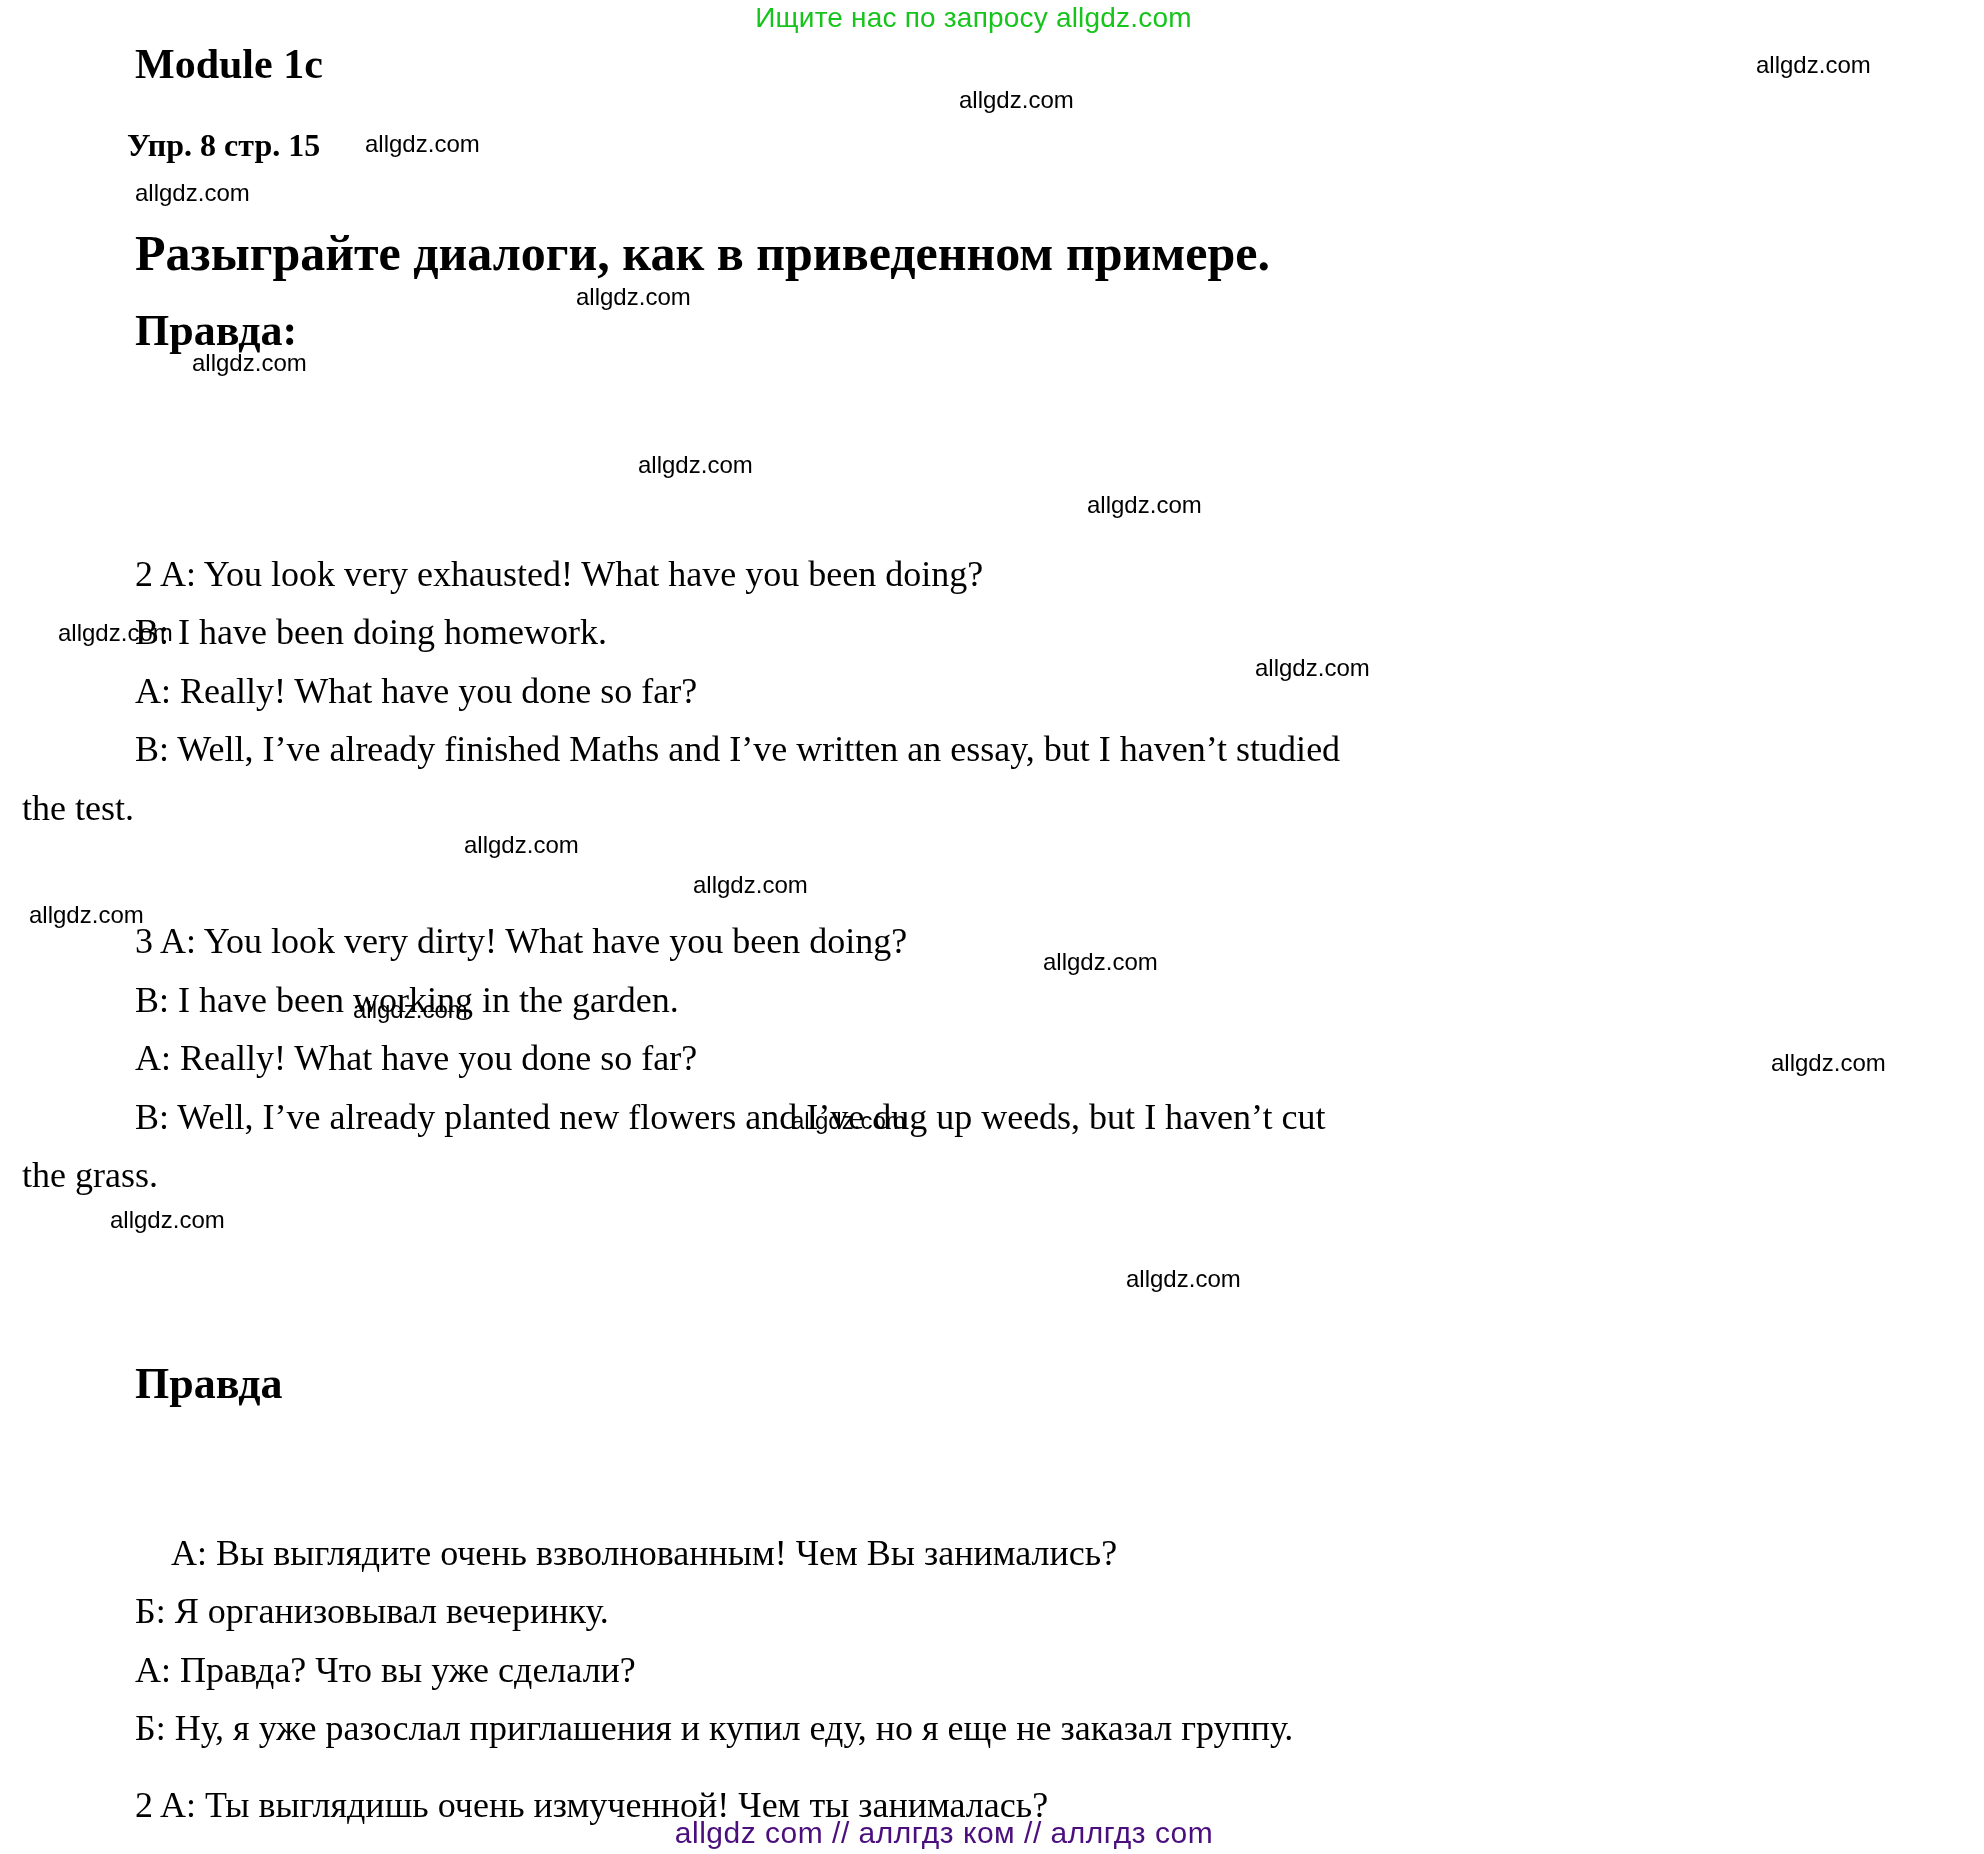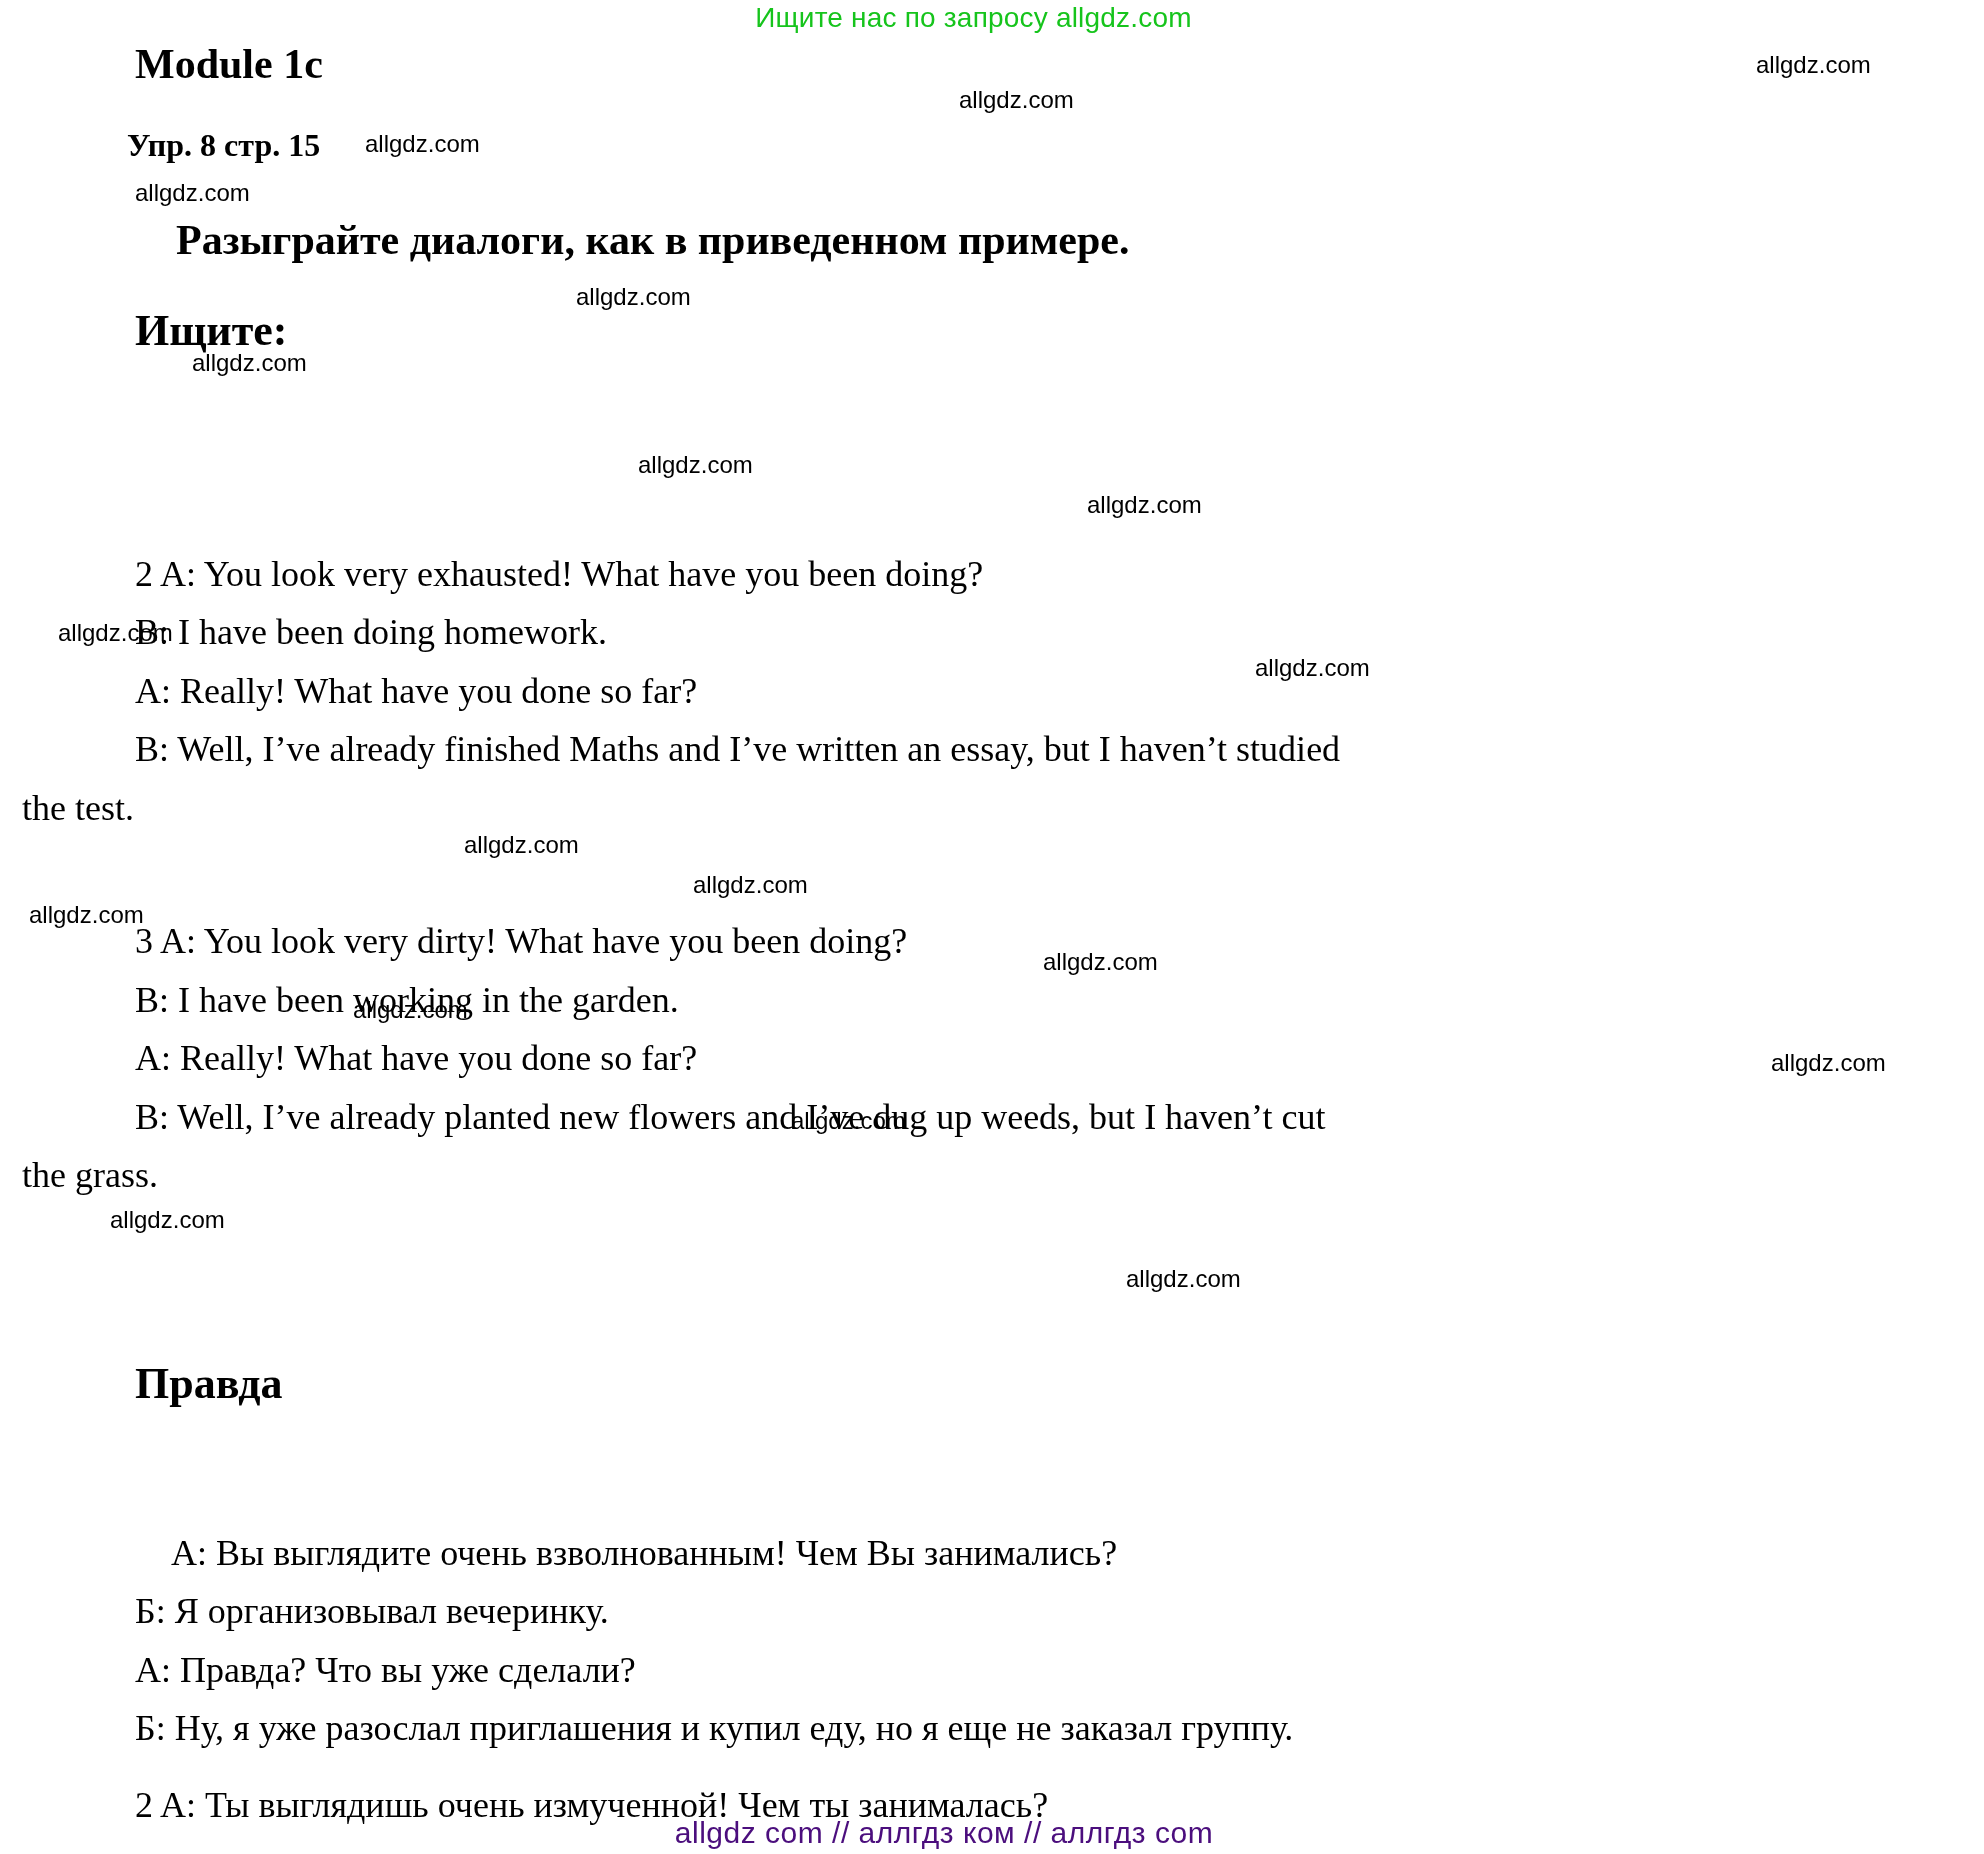--- a/index.html
+++ b/index.html
@@ -91,23 +91,23 @@
 <div id="page">
 
   <div class="promo-banner" style="color: rgb(22, 196, 28);">Ищите нас по запросу allgdz.com</div>
 
   <div class="doc">
 
     <div class="h-title" style="left:135px; top:41px;">Module 1c</div>
 
     <div class="h-title" style="left:127px; top:128px; font-size:32px;">Упр. 8 стр. 15</div>
 
-    <div class="h-title" style="left:135px; top:217px; font-size:42px;margin-left:41px;">Разыграйте диалоги, как в приведенном примере.</div>
+    <div class="h-title" style="left:135px; top:226px; font-size:50px;">Разыграйте диалоги, как в приведенном примере.</div>
 
-    <div class="h-title" style="left:135px; top:307px; font-size:44px;">Ищите:</div>
+    <div class="h-title" style="left:135px; top:307px; font-size:44px;">Правда:</div>
 
     <div class="para" style="left:135px; top:551px;">2 A: You look very exhausted! What have you been doing?</div>
 
     <div class="para" style="left:135px; top:609px;">B: I have been doing homework.</div>
 
     <div class="para" style="left:135px; top:668px;">A: Really! What have you done so far?</div>
 
     <div class="para" style="left:135px; top:726px;">B: Well, I’ve already finished Maths and I’ve written an essay, but I haven’t studied</div>
 
     <div class="para" style="left:22px; top:785px;">the test.</div>

